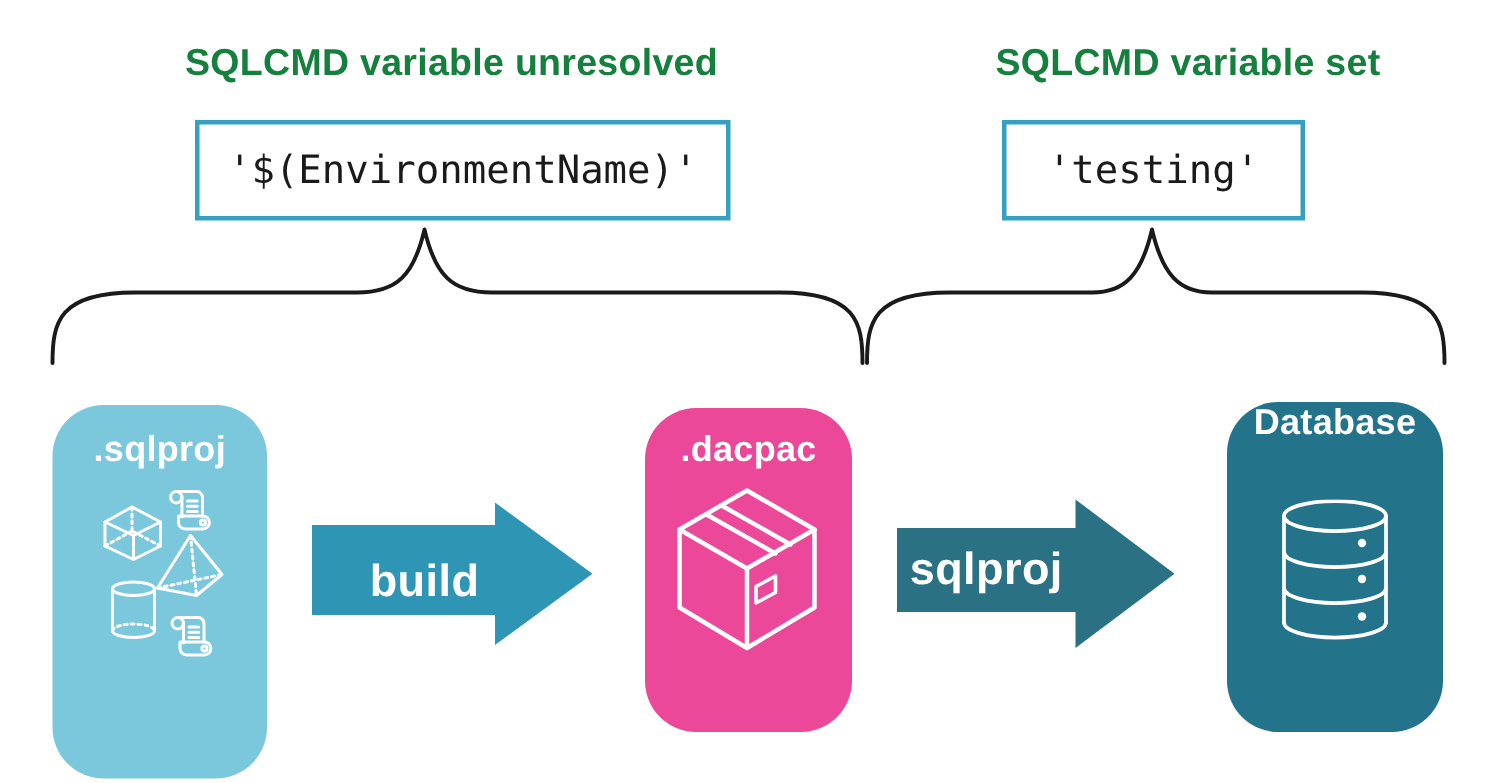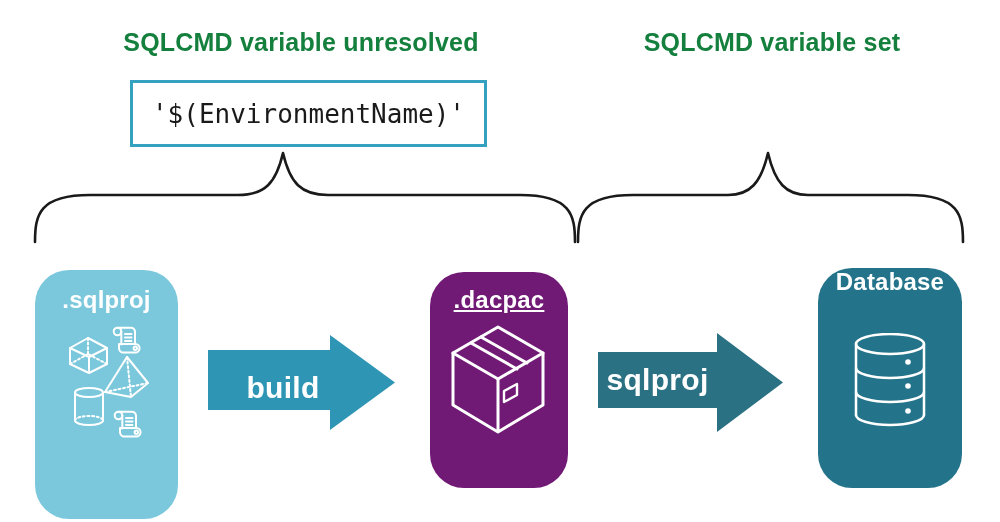--- a/index.html
+++ b/index.html
@@ -30,24 +30,27 @@
     font-size:30px;font-weight:700;color:#fff;letter-spacing:.3px;
   }
   .wicon{stroke:#fff;fill:none;stroke-linecap:round;stroke-linejoin:round;}
 </style>
 </head>
 <body>
 
 <div id="canvas">
 
   <div class="abs heading" style="left:60px;top:28px;width:482px;">SQLCMD variable unresolved</div>
-  <div class="abs heading" style="left:572px;top:28px;width:400px;">SQLCMD variable set</div>
+  <div class="abs heading" style="left:592px;top:28px;width:400px;">SQLCMD variable set</div>
 
   <div class="abs codebox" style="left: 130px; top: 80px; width: 357px; height: 67px; border-color: rgb(53, 161, 192); justify-content: center;">
     <span>'$(EnvironmentName)'</span>
+  </div>
+  <div class="abs codebox" style="left: 668px; top: 80px; width: 202px; height: 67px; border-color: rgb(53, 161, 192);">
+    <span>'testing'</span>
   </div>
 
   <svg class="abs" style="left:25px;top:145px;" width="560" height="105" viewBox="0 0 560 105">
     <path class="brace" d="M10,97 C10,70 14,50 65,50 L213,50 C240,50 251,38 258,8
              C265,38 276,50 303,50 L495,50 C546,50 550,70 550,97" style="stroke: rgb(26, 26, 26);"></path>
   </svg>
   <svg class="abs" style="left:568px;top:145px;" width="405" height="105" viewBox="0 0 405 105">
     <path class="brace" d="M10,97 C10,70 14,50 65,50 L160,50 C182,50 193,38 200,8
              C207,38 218,50 240,50 L340,50 C391,50 395,70 395,97" style="stroke: rgb(26, 26, 26);"></path>
   </svg>
@@ -87,21 +90,21 @@
 
     <use href="#sp-scroll" x="44" y="2"></use>
     <use href="#sp-scroll" x="45" y="86"></use>
   </svg>
 
   <svg class="abs" style="left:208px;top:335px;" width="187" height="95" viewBox="0 0 187 95">
     <polygon points="0,15 122,15 122,0 187,47.5 122,95 122,75 0,75" style="fill: rgb(46, 150, 180);"></polygon>
   </svg>
   <div class="abs arrow-label" style="left:222px;top:350px;width:122px;height:76px;">build</div>
 
-  <div class="abs stage" style="left: 430px; top: 272px; width: 138px; height: 216px; padding-top: 14px; background-color: #701a75; text-decoration: underline;">
+  <div class="abs stage" style="left: 430px; top: 272px; width: 138px; height: 216px; padding-top: 14px; background-color: #ec4899;">
     <span class="stage-label">.dacpac</span>
   </div>
   <svg class="abs wicon" style="left:449px;top:325px;" width="98" height="120" viewBox="0 0 98 120" stroke-width="3">
     <path d="M49,2 L94,28 L49,54 L4,28 Z"></path>
     <path d="M22,18 L68,44 M32,12 L78,38"></path>
     <path d="M4,28 V80 L49,107 V54 M94,28 V80 L49,107"></path>
     <path d="M55,66 L68,59 L68,70 L55,77 Z" stroke-width="2.4"></path>
   </svg>
 
   <svg class="abs" style="left:598px;top:333px;" width="185" height="99" viewBox="0 0 185 99">

